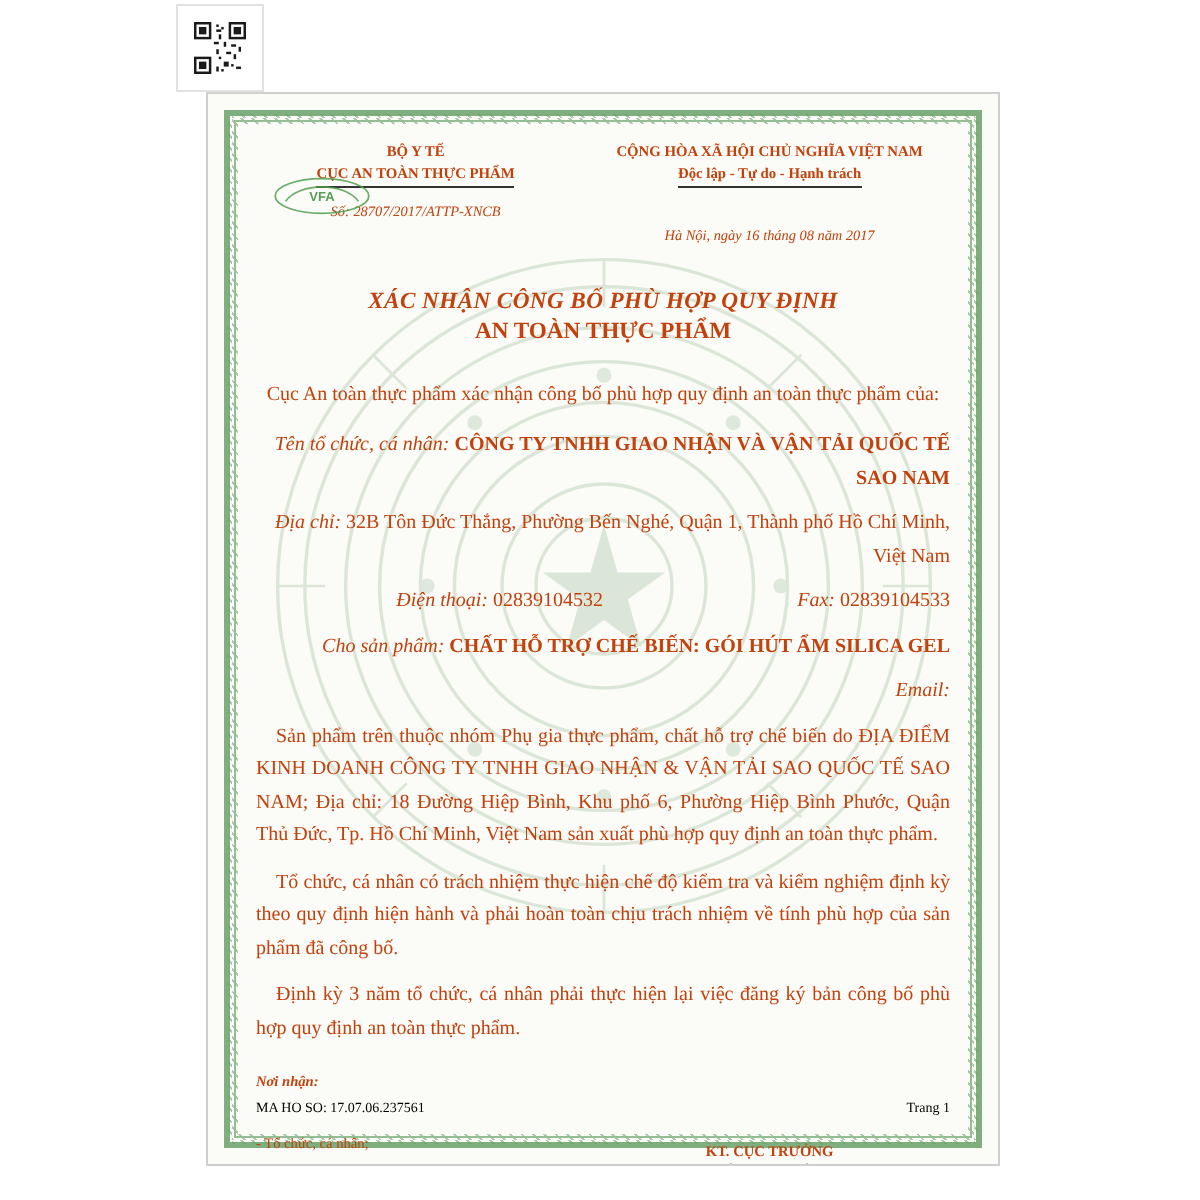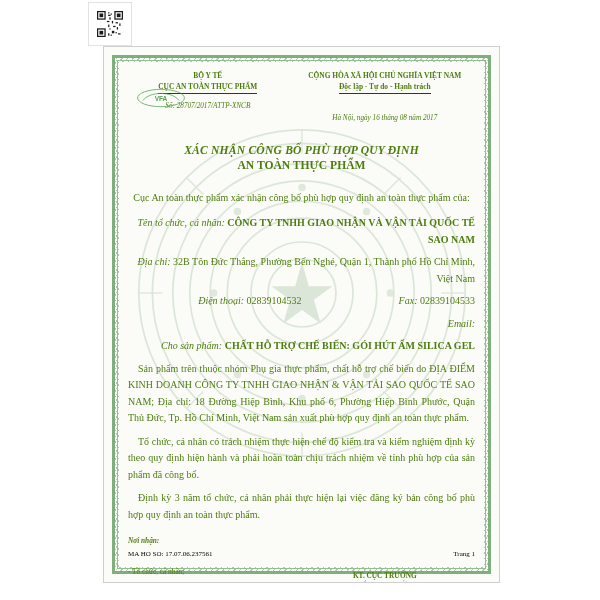--- a/index.html
+++ b/index.html
@@ -91,21 +91,21 @@
     height: 340px;
     opacity: 0.22;
     pointer-events: none;
   }
   .content {
     position: absolute;
     left: 24px;
     top: 24px;
     right: 24px;
     bottom: 24px;
-    color: #4d7c0f;
+    color: #c2410c;
   }
   
   .header {
     display: flex;
     justify-content: space-between;
     align-items: flex-start;
     font-size: 7.4px;
     line-height: 1.45;
   }
   .header-left {
@@ -375,27 +375,27 @@
             <span class="field-label">Điện thoại:</span>
             <span>02839104532</span>
           </div>
           <div>
             <span class="field-label">Fax:</span>
             <span>02839104533</span>
           </div>
         </div>
 
         <div class="field-row">
+          <span class="field-label">Cho sản phẩm:</span>
+          <span class="field-value">CHẤT HỖ TRỢ CHẾ BIẾN: GÓI HÚT ẨM SILICA GEL</span>
+        </div>
+
+        <div class="field-row">
           <span class="field-label">Email:</span>
           <span></span>
-        </div>
-
-        <div class="field-row">
-          <span class="field-label">Cho sản phẩm:</span>
-          <span class="field-value">CHẤT HỖ TRỢ CHẾ BIẾN: GÓI HÚT ẨM SILICA GEL</span>
         </div>
 
         <div class="para">Sản phẩm trên thuộc nhóm Phụ gia thực phẩm, chất hỗ trợ chế biến do ĐỊA ĐIỂM KINH DOANH CÔNG TY TNHH GIAO NHẬN &amp; VẬN TẢI SAO QUỐC TẾ SAO NAM; Địa chỉ: 18 Đường Hiệp Bình, Khu phố 6, Phường Hiệp Bình Phước, Quận Thủ Đức, Tp. Hồ Chí Minh, Việt Nam sản xuất phù hợp quy định an toàn thực phẩm.</div>
         <div class="para">Tổ chức, cá nhân có trách nhiệm thực hiện chế độ kiểm tra và kiểm nghiệm định kỳ theo quy định hiện hành và phải hoàn toàn chịu trách nhiệm về tính phù hợp của sản phẩm đã công bố.</div>
         <div class="para">Định kỳ 3 năm tổ chức, cá nhân phải thực hiện lại việc đăng ký bản công bố phù hợp quy định an toàn thực phẩm.</div>
 
       </div>
 
       <div class="sign-zone">
         <div class="sign-left">

